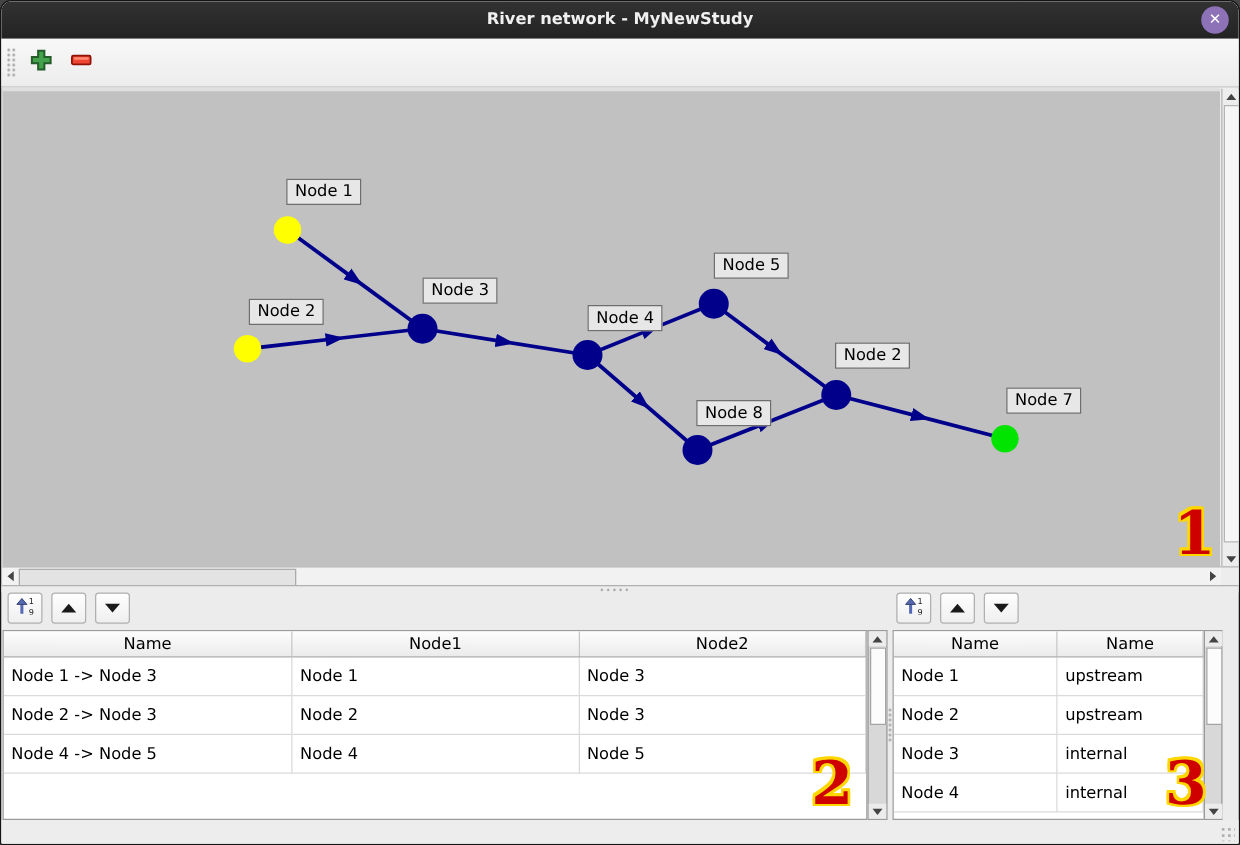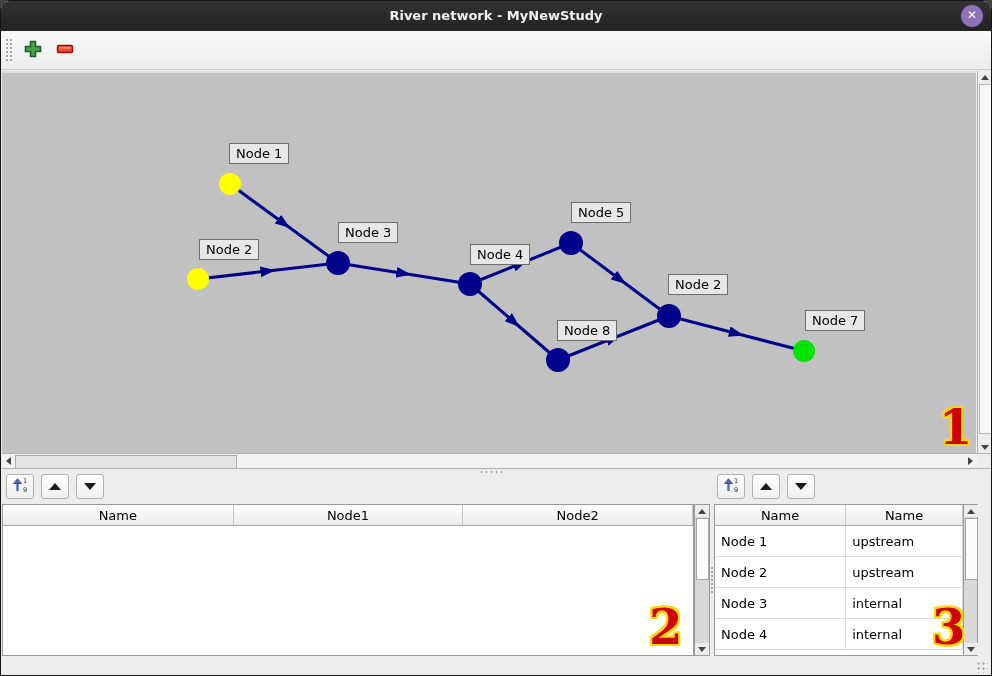--- a/index.html
+++ b/index.html
@@ -206,20 +206,35 @@
   <div class="tbl-wrap" style="left:1px;width:692px;height:152px;">
     <table id="links-tbl">
         <thead>
           <tr>
             <th style="width: 231px;">Name</th>
             <th style="width: 230px;">Node1</th>
             <th style="width: 230px;">Node2</th>
           </tr>
         </thead>
         <tbody>
+          <tr>
+            <td>Node 1 -&gt; Node 3</td>
+            <td>Node 1</td>
+            <td>Node 3</td>
+          </tr>
+          <tr>
+            <td>Node 2 -&gt; Node 3</td>
+            <td>Node 2</td>
+            <td>Node 3</td>
+          </tr>
+          <tr>
+            <td>Node 4 -&gt; Node 5</td>
+            <td>Node 4</td>
+            <td>Node 5</td>
+          </tr>
         </tbody>
       </table>
   </div>
   <div class="tbl-sb" style="left:693px;">
     <div class="sb-btn" style="top:0;">
         <span class="tri-up"></span>
       </div>
     <div class="thumb"></div>
     <div class="sb-btn" style="bottom:0;">
         <span class="tri-down"></span>

